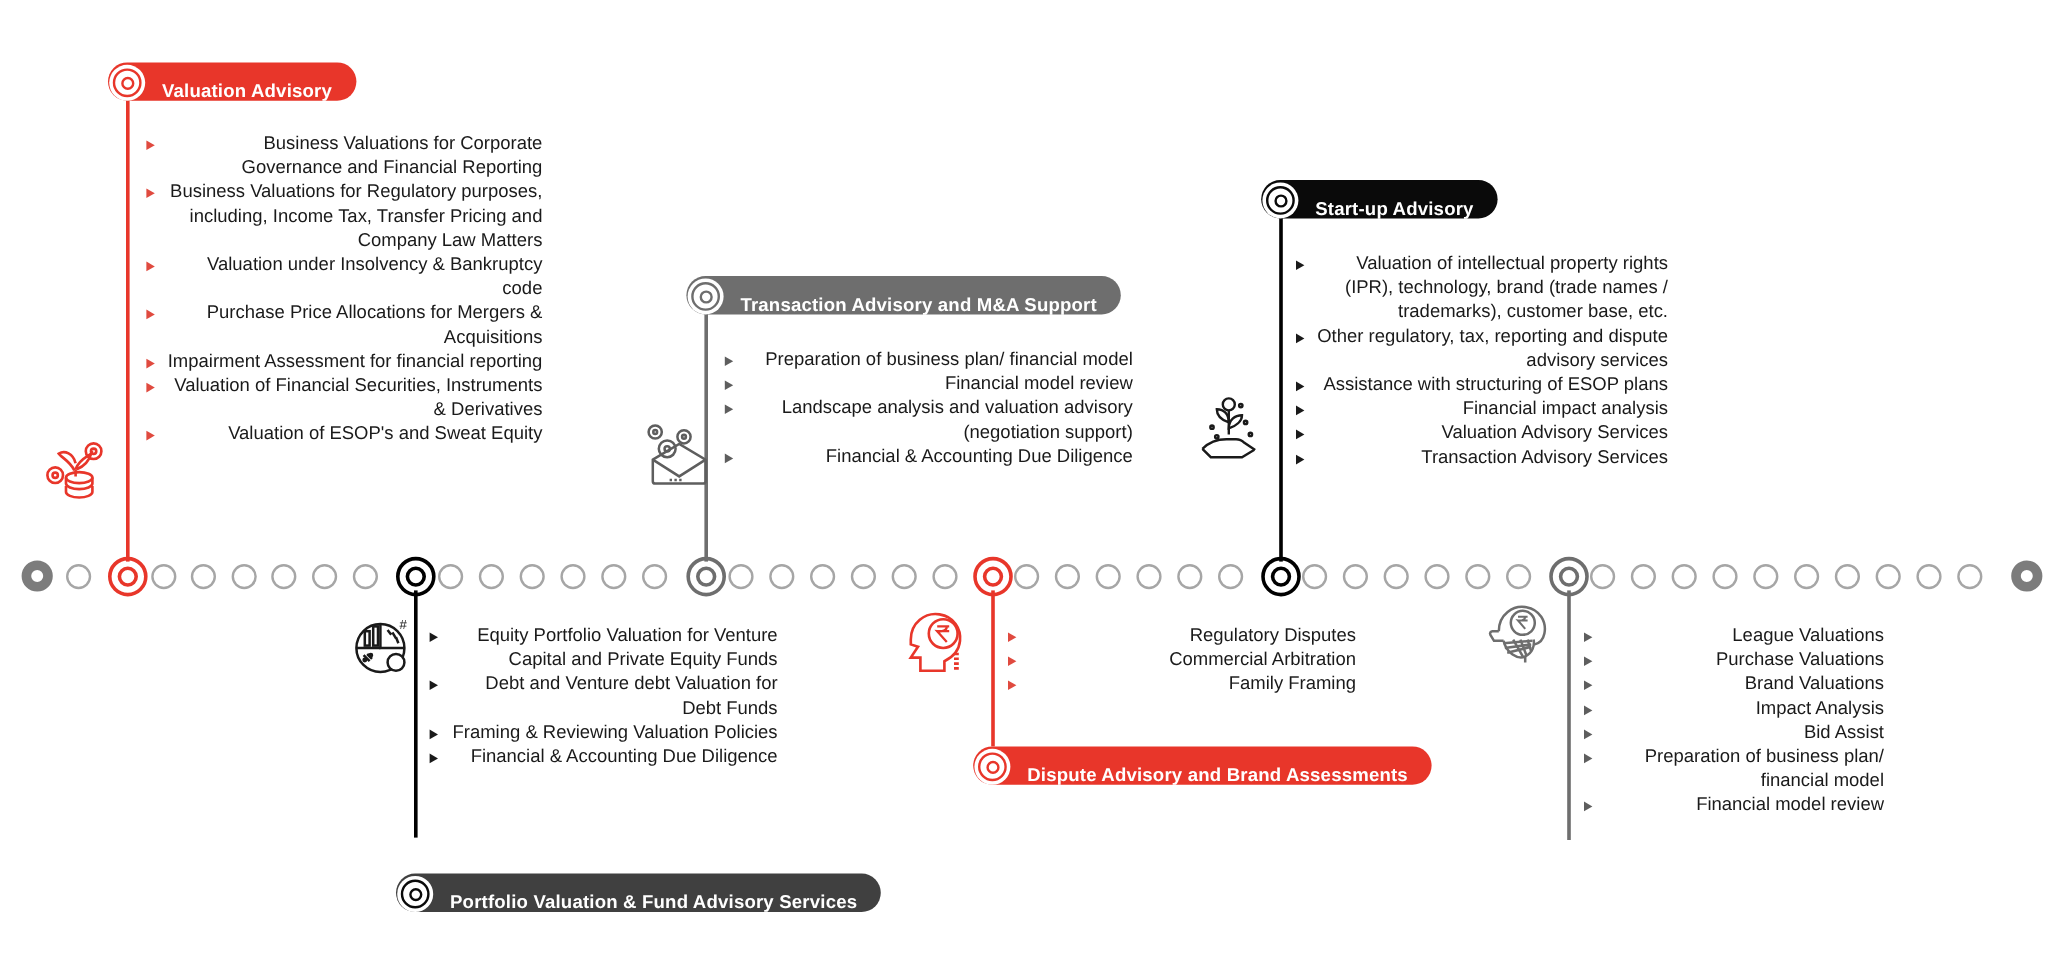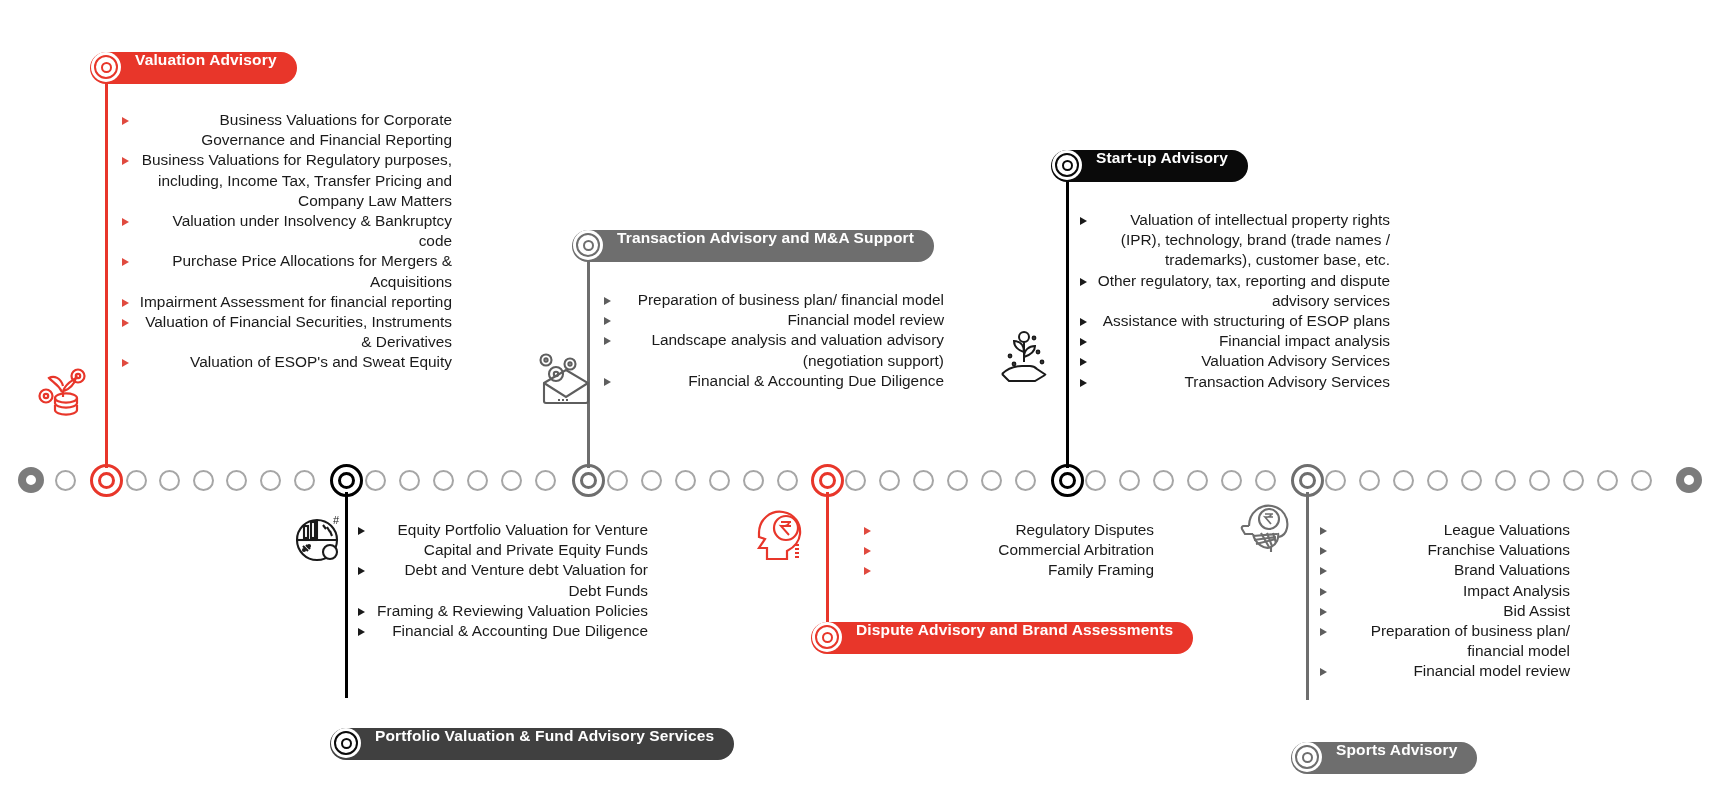--- a/index.html
+++ b/index.html
@@ -17,21 +17,21 @@
   .dot.cap{width:26px;height:26px;border:8px solid #7c7c7c;top:3px;background:#fff;}
   .dot.major{width:33px;height:33px;top:0;background:#fff;display:flex;align-items:center;justify-content:center;}
   .dot.major .ring-o{width:33px;height:33px;border-radius:50%;box-sizing:border-box;display:flex;align-items:center;justify-content:center;}
   .dot.major .ring-i{width:17px;height:17px;border-radius:50%;box-sizing:border-box;}
 
   
   .stem{position:absolute;width:2.6px;}
 
   
   .pill{
-    position:absolute;height:32px;border-radius:17px;display:flex;align-items:flex-start;
+    position:absolute;height:32px;border-radius:17px;display:flex;align-items:flex-end;
     padding-right:20px;box-sizing:border-box;white-space:nowrap;
   }
   .pill .pill-badge{
     width:30px;height:30px;border-radius:50%;background:#ffffff;flex:none;
     margin-left:1px;display:flex;align-items:center;justify-content:center;box-sizing:border-box;
   }
   .pill .pill-badge .b-out{width:24px;height:24px;border-radius:50%;box-sizing:border-box;
     display:flex;align-items:center;justify-content:center;}
   .pill .pill-badge .b-in{width:11px;height:11px;border-radius:50%;box-sizing:border-box;}
   .pill .pill-label{
@@ -184,28 +184,20 @@
 
   <div class="pill" style="left:811px; top:622px; background:#E8362A;">
     <div class="pill-badge">
       <div class="b-out" style="border:2.6px solid #E8362A;">
           <div class="b-in" style="border:2.6px solid #E8362A;"></div>
         </div>
     </div>
     <div class="pill-label">Dispute Advisory and Brand Assessments</div>
   </div>
 
-  <div class="pill" style="left:1291px; top:742px; background:#6E6E6E;">
-    <div class="pill-badge">
-      <div class="b-out" style="border:2.6px solid #6E6E6E;">
-          <div class="b-in" style="border:2.6px solid #6E6E6E;"></div>
-        </div>
-    </div>
-    <div class="pill-label">Sports Advisory</div>
-  </div>
 
   <div class="icon" style="left:36px;top:362px;">
     <svg width="56" height="58" viewBox="0 0 56 58" fill="none" stroke="#E8362A" stroke-width="2.2">
       <path d="M26 30 C22 22 16 20 13 16 C18 13 25 16 27 24"></path>
       <path d="M27 29 C30 21 36 19 40 16 C38 23 33 27 28 29"></path>
       <circle cx="42" cy="14" r="6.5"></circle>
         <circle cx="42" cy="14" r="2.2"></circle>
       <circle cx="10" cy="34" r="6.5"></circle>
         <circle cx="10" cy="34" r="2.2"></circle>
       <ellipse cx="30" cy="36" rx="11" ry="4.6"></ellipse>
@@ -317,32 +309,32 @@
 
   <div class="block" style="left:358px;top:520px;width:290px;">
     <ul>
       <li><span class="tri" style="border-left:7px solid #1A1A1A;"></span><span>Equity Portfolio Valuation for Venture Capital and Private Equity Funds</span></li>
       <li><span class="tri" style="border-left:7px solid #1A1A1A;"></span><span>Debt and Venture debt Valuation for Debt Funds</span></li>
       <li><span class="tri" style="border-left:7px solid #1A1A1A;"></span><span>Framing &amp; Reviewing Valuation Policies</span></li>
       <li><span class="tri" style="border-left:7px solid #1A1A1A;"></span><span>Financial &amp; Accounting Due Diligence</span></li>
     </ul>
   </div>
 
-  <div class="block" style="left:864px;top:520px;width:290px;">
+  <div class="block" style="left:840px;top:520px;width:290px;">
     <ul>
       <li><span class="tri" style="border-left:7px solid #E04A3F;"></span><span>Regulatory Disputes</span></li>
       <li><span class="tri" style="border-left:7px solid #E04A3F;"></span><span>Commercial Arbitration</span></li>
       <li><span class="tri" style="border-left:7px solid #E04A3F;"></span><span>Family Framing</span></li>
     </ul>
   </div>
 
   <div class="block" style="left:1320px;top:520px;width:250px;">
     <ul>
       <li><span class="tri" style="border-left:7px solid #5E5E5E;"></span><span>League Valuations</span></li>
-      <li><span class="tri" style="border-left:7px solid #5E5E5E;"></span><span>Franchise Valuations</span></li>
+      <li><span class="tri" style="border-left:7px solid #5E5E5E;"></span><span>Purchase Valuations</span></li>
       <li><span class="tri" style="border-left:7px solid #5E5E5E;"></span><span>Brand Valuations</span></li>
       <li><span class="tri" style="border-left:7px solid #5E5E5E;"></span><span>Impact Analysis</span></li>
       <li><span class="tri" style="border-left:7px solid #5E5E5E;"></span><span>Bid Assist</span></li>
       <li><span class="tri" style="border-left:7px solid #5E5E5E;"></span><span>Preparation of business plan/ financial model</span></li>
       <li><span class="tri" style="border-left:7px solid #5E5E5E;"></span><span>Financial model review</span></li>
     </ul>
   </div>
 
 </div>
 

